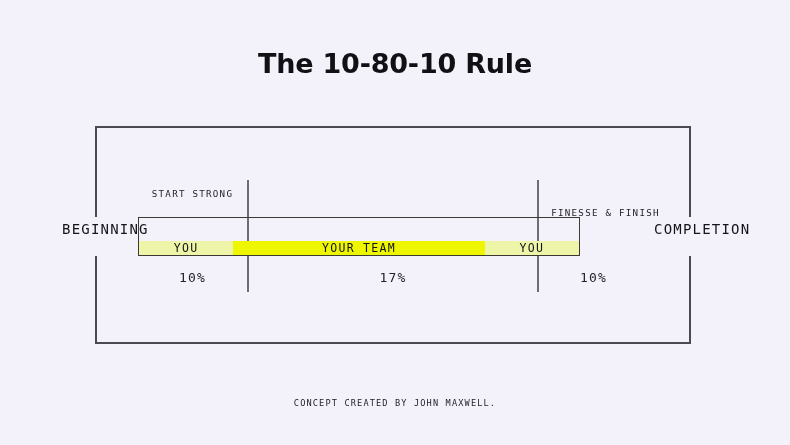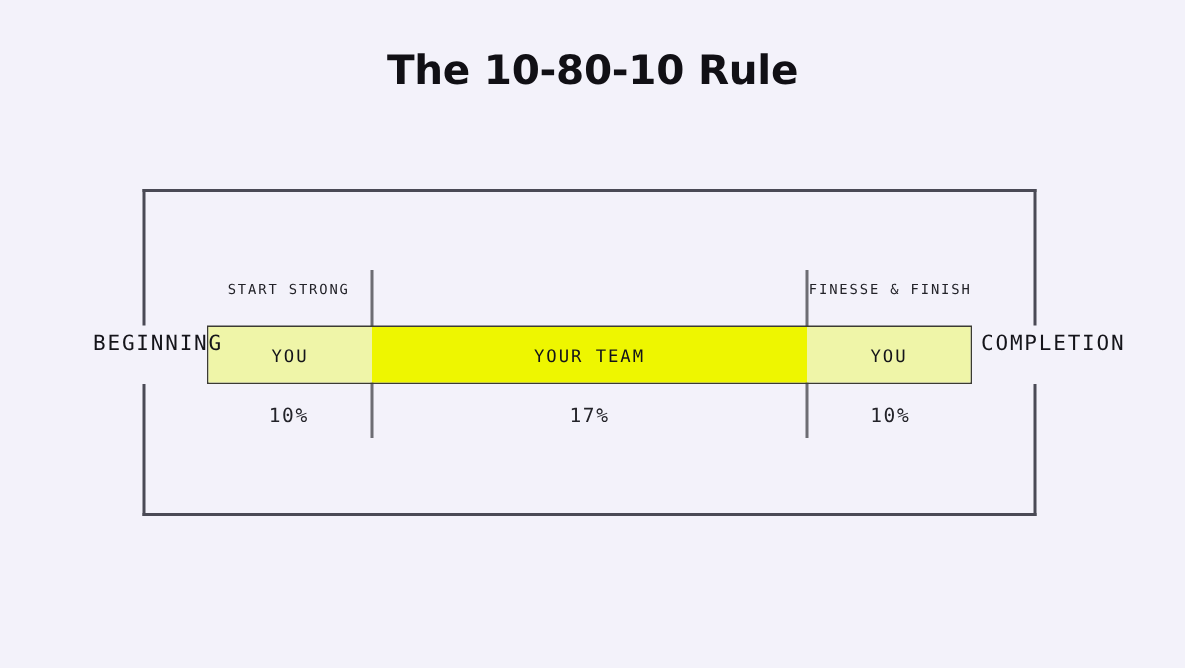--- a/index.html
+++ b/index.html
@@ -17,21 +17,21 @@
   #canvas {
     position: relative;
     width: 790px;
     height: 445px;
   }
 
   
   #title {
     position: absolute;
     left: 0;
-    top: 32px;
+    top: 48px;
     width: 790px;
     text-align: center;
     font-family: "DejaVu Sans", sans-serif;
     font-weight: bold;
     font-size: 27px;
     letter-spacing: -0.2px;
     color: #111015;
     white-space: nowrap;
   }
 
@@ -62,25 +62,26 @@
     background: #6d6d73;
   }
   #divider-1 { left: 247px; }
   #divider-2 { left: 537px; }
 
   
   #bar {
     position: absolute;
     left: 138px;
     top: 217px;
-    width: 510px;
+    width: 442px;
     height: 39px;
     display: flex;
     border: 1.4px solid #3b3b33;
     box-sizing: border-box;
+    align-items: flex-end;
   }
   .seg {
     display: flex;
     align-items: center;
     justify-content: center;
     font-size: 11.5px;
     letter-spacing: 1.3px;
     color: #14141a;
     white-space: nowrap;
     box-sizing: border-box;
@@ -94,21 +95,21 @@
     position: absolute;
     top: 188px;
     text-align: center;
     font-size: 9.2px;
     letter-spacing: 1.25px;
     color: #232329;
     white-space: nowrap;
   }
   #phase-1 { left: 138px; width: 109px; }
   #phase-2 { left: 249px; width: 288px; }
-  #phase-3 { left: 539px; width: 109px; }
+  #phase-3 { left: 551px; width: 109px; margin-top: 19px; }
 
   
   .pct-label {
     position: absolute;
     top: 270px;
     text-align: center;
     font-size: 13px;
     letter-spacing: 1.1px;
     color: #232329;
     white-space: nowrap;
@@ -168,14 +169,15 @@
     <div class="seg" id="seg-finish" style="background:#eff5a8;">YOU</div>
   </div>
 
   <div class="endpoint" id="endpoint-begin">BEGINNING</div>
   <div class="endpoint" id="endpoint-end">COMPLETION</div>
 
   <div class="pct-label" id="pct-1">10%</div>
   <div class="pct-label" id="pct-2">17%</div>
   <div class="pct-label" id="pct-3">10%</div>
 
+  <div id="credit">CONCEPT CREATED BY JOHN MAXWELL.</div>
 
 </div>
 
 </body></html>

